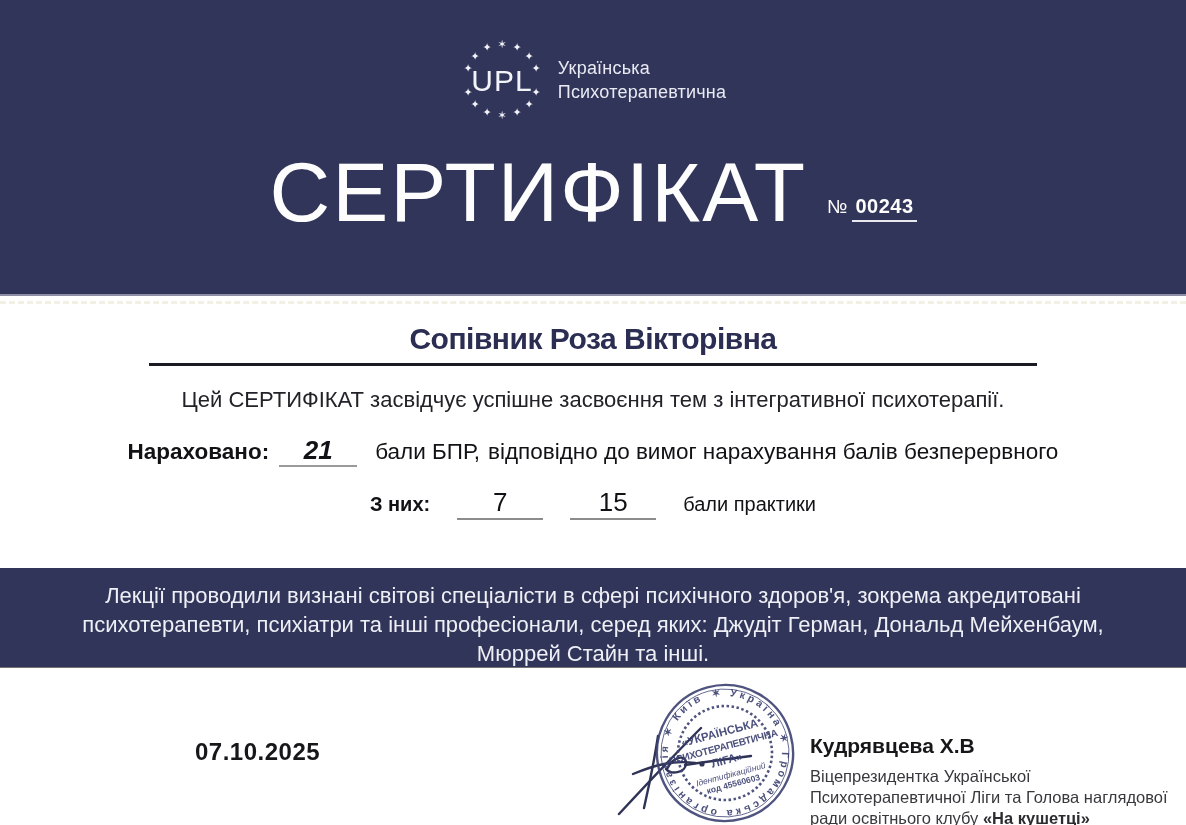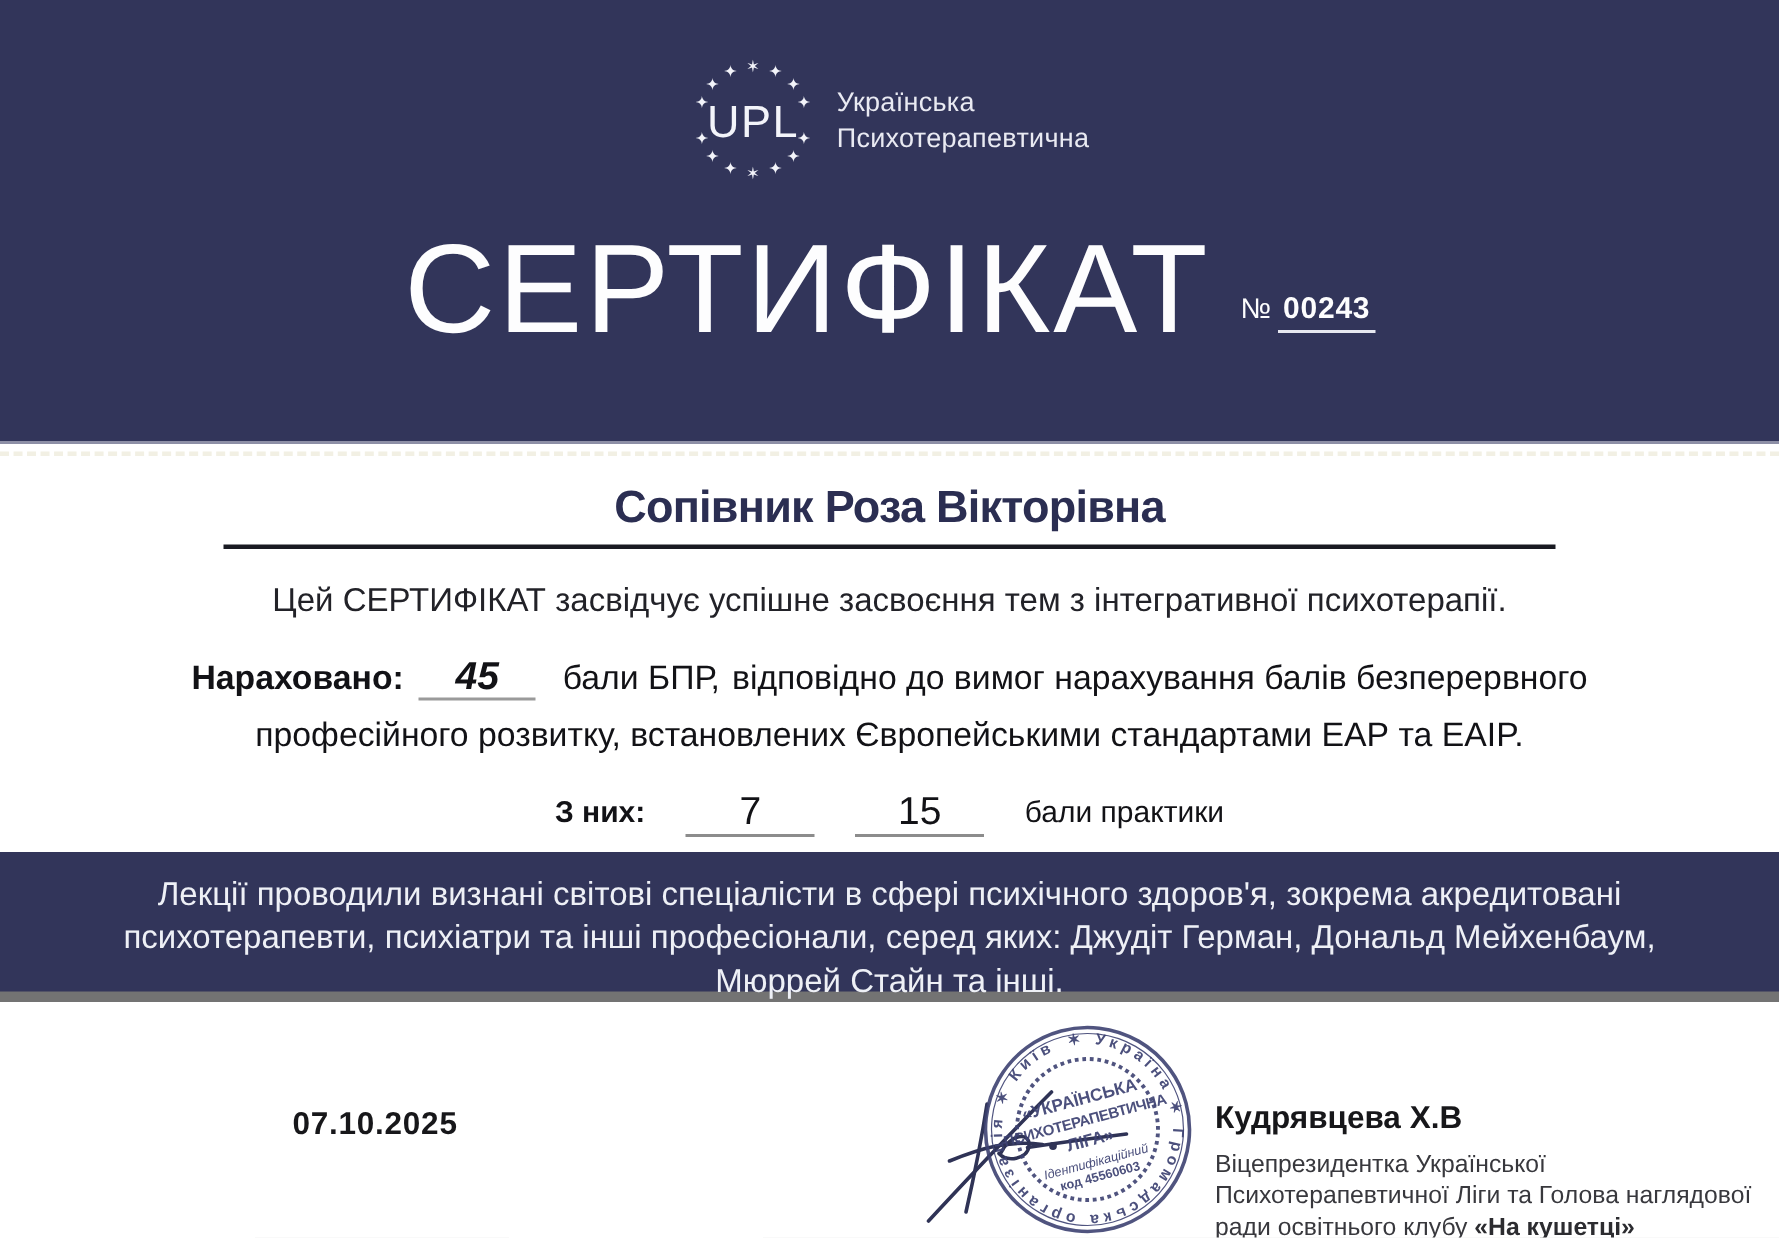--- a/index.html
+++ b/index.html
@@ -69,26 +69,26 @@
     display:inline-block; min-width:86px; text-align:center; font-size:26px;
     border-bottom:2px solid #8c8c8c; line-height:30px; padding-bottom:1px;
   }
   .breakdown .two-line{ line-height:23px; padding-top:6px; text-align:center; }
   .breakdown .one-line{ padding-top:6px; }
   
   .band{
     position:absolute; top:568px; left:0; width:100%; height:100px;
     background:#32355a; color:#eef0f6; text-align:center;
     font-size:22px; line-height:29px; padding-top:13px;
-    border-bottom:7px solid #737373;
+    border-bottom:1px solid #737373;
   }
   
   .footer{ position:absolute; top:668px; left:0; width:100%; height:157px; }
   .issue-date{
-    position:absolute; left:195px; top:70px; font-size:21px; font-weight:bold;
+    position:absolute; left:195px; top:70px; font-size:24px; font-weight:bold;
     color:#17171a; letter-spacing:.5px;
   }
   .stamp-svg{ position:absolute; left:605px; top:0; }
   .signer{ position:absolute; left:810px; top:66px; text-align:left; }
   .signer-name{ font-size:21px; font-weight:bold; color:#17171a; }
   .signer-title{ margin-top:8px; font-size:16.5px; line-height:21px; color:#38383d; }
   .signer-title b{ color:#2c2c30; }
 </style>
 </head>
 <body>
@@ -130,22 +130,21 @@
     </div>
   </div>
   <div class="header-dash"></div>
 
   <div class="mid">
     <div class="recipient-name">Сопівник Роза Вікторівна</div>
     <div class="name-underline"></div>
     <div class="statement">Цей СЕРТИФІКАТ засвідчує успішне засвоєння тем з інтегративної психотерапії.</div>
 
     <div class="points">
-      <span class="lbl">Нараховано:</span><span class="val">45</span><span class="unit">бали БПР,</span><span>відповідно до вимог нарахування балів безперервного</span><br>
-      <span>професійного розвитку, встановлених Європейськими стандартами ЕАР та EAIP.</span>
+      <span class="lbl">Нараховано:</span><span class="val">21</span><span class="unit">бали БПР,</span><span>відповідно до вимог нарахування балів безперервного</span><br>
     </div>
 
     <div class="breakdown">
       <span class="lbl">З них:</span>
       <span class="val">7</span>
       <span class="val">15</span>
       <span class="one-line">бали практики</span>
     </div>
   </div>
 

